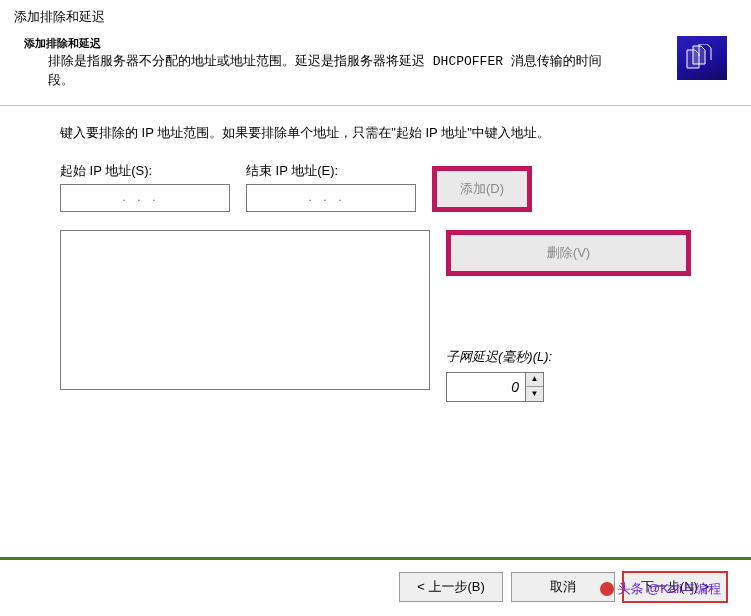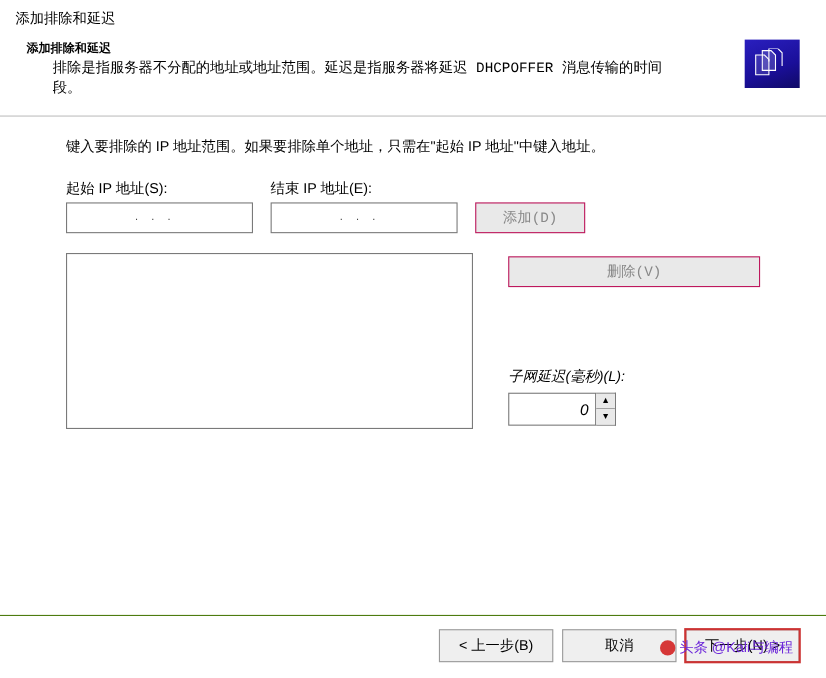--- a/index.html
+++ b/index.html
@@ -37,29 +37,29 @@
     width: 170px; height: 28px;
     border: 1px solid #7a7a7a;
     background: #fff;
     text-align: center;
     letter-spacing: 12px;
     color: #444;
     font-size: 10px;
     line-height: 26px;
   }
   .btn {
-    height: 28px; min-width: 100px;
+    height: 46px; min-width: 100px;
     background: #e9e9e9;
-    border: 1px solid #be185d;
+    border: 5px solid #be185d;
     color: #888;
-    font-family: Liberation Mono, monospace; font-size: 13px;
+    font-family: Liberation Sans, sans-serif; font-size: 13px;
     padding: 0 14px;
     cursor: default;
   }
-  .ex-row { display: flex; gap: 32px; align-items: center; }
+  .ex-row { display: flex; gap: 16px; }
   .ex-list {
     flex: 0 0 370px;
     height: 160px;
     border: 1px solid #7a7a7a;
     background: #fff;
   }
   .right-col { flex: 1; display: flex; flex-direction: column; }
   .delay-block { margin-top: 72px; font-style: italic; }
   .delay-row { display: flex; align-items: center; margin-top: 6px; }
   .num-input {
@@ -79,21 +79,21 @@
     flex: 1;
     background: #e9e9e9;
     font-size: 8px; line-height: 1;
     display: flex; align-items: center; justify-content: center;
     cursor: pointer;
   }
   .spin-btn:first-child { border-bottom: 1px solid #9a9a9a; }
   .footer {
     position: absolute;
     left: 0; right: 0; bottom: 0;
-    border-top: 1px solid #4d7c0f;
+    border-top: 3px solid #4d7c0f;
     padding: 12px 24px 14px 24px;
     display: flex; justify-content: flex-end; gap: 8px;
     align-items: center;
   }
   .footer .ft-btn {
     height: 30px; min-width: 104px;
     background: #efefef; border: 1px solid #9a9a9a;
     font-family: inherit; font-size: 13px; cursor: pointer;
   }
   .footer .ft-btn.primary { outline: 2px solid #cc3333; outline-offset: -1px; }

